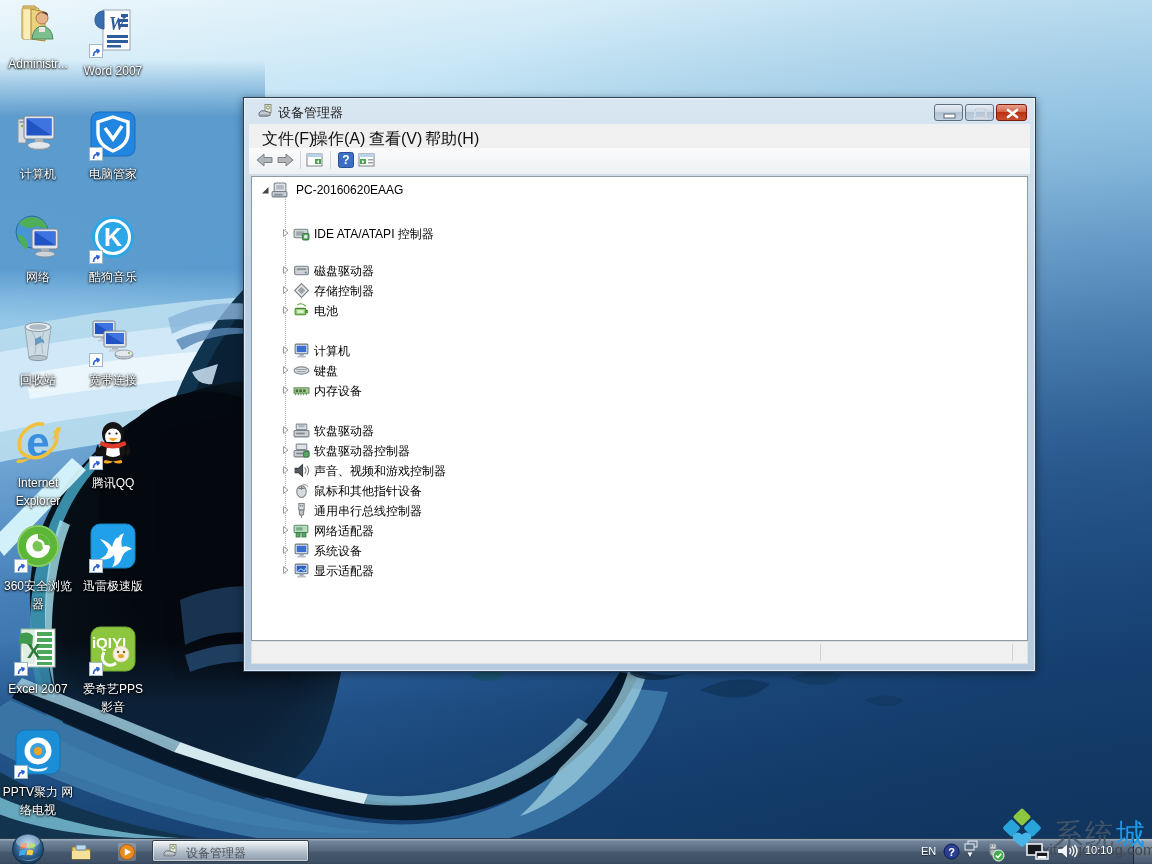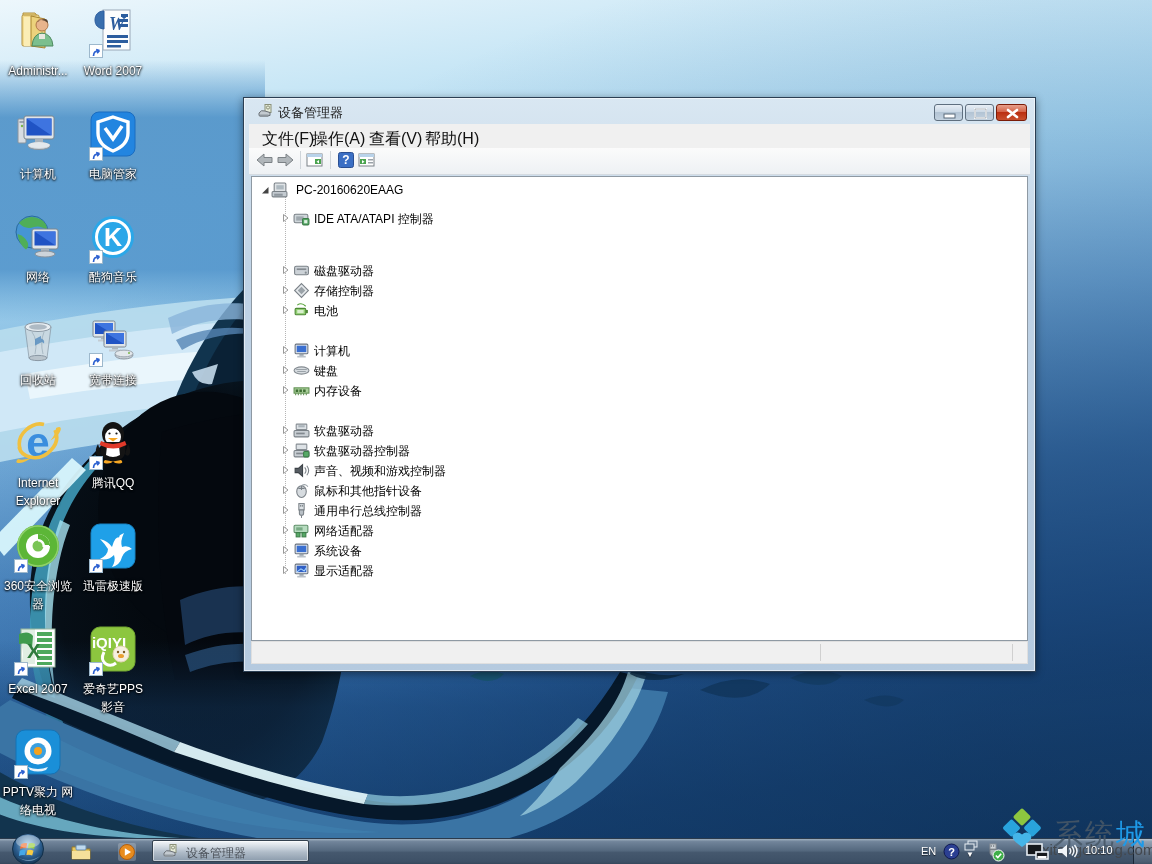--- a/index.html
+++ b/index.html
@@ -132,21 +132,21 @@
  <path d="M-20,788 C40,818 110,834 180,838 C100,840 30,830 -20,806 Z" fill="#76bcd2" opacity="0.85"></path>
 
  <path d="M632,668 q24,10 52,6 q-32,12 -54,0 Z" fill="#0d2c46" opacity="0.85"></path>
  <path d="M700,690 q35,-18 70,-6 q-25,24 -70,6 Z" fill="#10355a" opacity="0.8"></path>
  <path d="M790,678 q28,-13 52,-2 q-18,17 -52,2 Z" fill="#123a5e" opacity="0.65"></path>
  <path d="M864,700 q22,-9 40,0 q-14,13 -40,0 Z" fill="#10355a" opacity="0.55"></path>
  <path d="M470,676 q18,-9 34,-2 q-12,13 -34,2 Z" fill="#17536e" opacity="0.9"></path>
  <path d="M506,669 q10,-5 20,-1 q-7,7 -20,1 Z" fill="#35b8c8" opacity="0.9"></path>
 </svg>
 
-<div class="dicon" style="left:0px;top:8px"><span class="ig"><svg width="46" height="46" viewBox="0 0 46 46">
+<div class="dicon" style="left:0px;top:1px"><span class="ig"><svg width="46" height="46" viewBox="0 0 46 46">
 <path d="M8,5 h12 l3,4 h-15 Z" fill="#f0d987" stroke="#b09040"></path>
 <rect x="7" y="7" width="17" height="31" rx="1.5" fill="#f4dd90" stroke="#b09040"></rect>
 <path d="M9,9 h13 v27 l-6,2 h-7 Z" fill="#fbedb5"></path>
 <path d="M16,8 L30,11 V40 L16,38 Z" fill="#ecd27c" stroke="#a8852f"></path>
 <circle cx="27" cy="17" r="6" fill="#e8b48c" stroke="#b07848"></circle>
 <path d="M21,15 q5,-6 12,0 q0,-8 -12,0 Z" fill="#5a4632"></path>
 <path d="M17,38 q1,-12 10,-13 q10,1 11,13 Z" fill="#7bbf8e" stroke="#4e8a60"></path>
 <path d="M24,26 h6 v5 h-6 Z" fill="#e8e8e0"></path>
 </svg></span><div class="lbl">Administr...</div></div>
 <div class="dicon" style="left:75px;top:8px"><span class="ig"><svg width="46" height="46" viewBox="0 0 46 46">
@@ -464,21 +464,21 @@
           <path d="M7.5,1 V7.5 H1 Z" fill="#444"></path>
         </svg>
         <svg class="ic" style="left:19px" width="17" height="17" viewBox="0 0 16 16">
           <rect x="3" y="1" width="11" height="8" rx="1" fill="#dfe3e6" stroke="#7a8187"></rect>
           <rect x="5" y="3" width="7" height="4" fill="#aeb9c0"></rect>
           <rect x="1" y="9" width="14" height="5" rx="1" fill="#c3cad0" stroke="#7a8187"></rect>
           <rect x="3" y="11" width="8" height="2" fill="#8f979e"></rect>
         </svg>
         <span class="tx" style="left:44px">PC-20160620EAAG</span>
       </div>
-<div class="trow" style="top:31px;width:100%">
+<div class="trow" style="top:46px;width:100%">
         <svg class="ic" style="left:30px;top:5px" width="8" height="10">
           <path d="M1.5,1.5 L6,5 L1.5,8.5 Z" fill="#fdfdfd" stroke="#9a9a9a"></path>
         </svg>
         <svg class="ic" style="left:41px" width="17" height="17" viewBox="0 0 16 16">
           <rect x="1" y="4" width="13" height="8" rx="1.5" fill="#cfd6da" stroke="#7a8187"></rect>
           <rect x="3" y="6" width="7" height="4" fill="#9fa8ae"></rect>
           <rect x="9" y="8" width="6" height="6" rx="1" fill="#57a967" stroke="#3c7d49"></rect>
           <rect x="10.5" y="9.5" width="3" height="3" fill="#dff0e2"></rect>
         </svg>
         <span class="tx" style="left:62px">IDE ATA/ATAPI 控制器</span>

